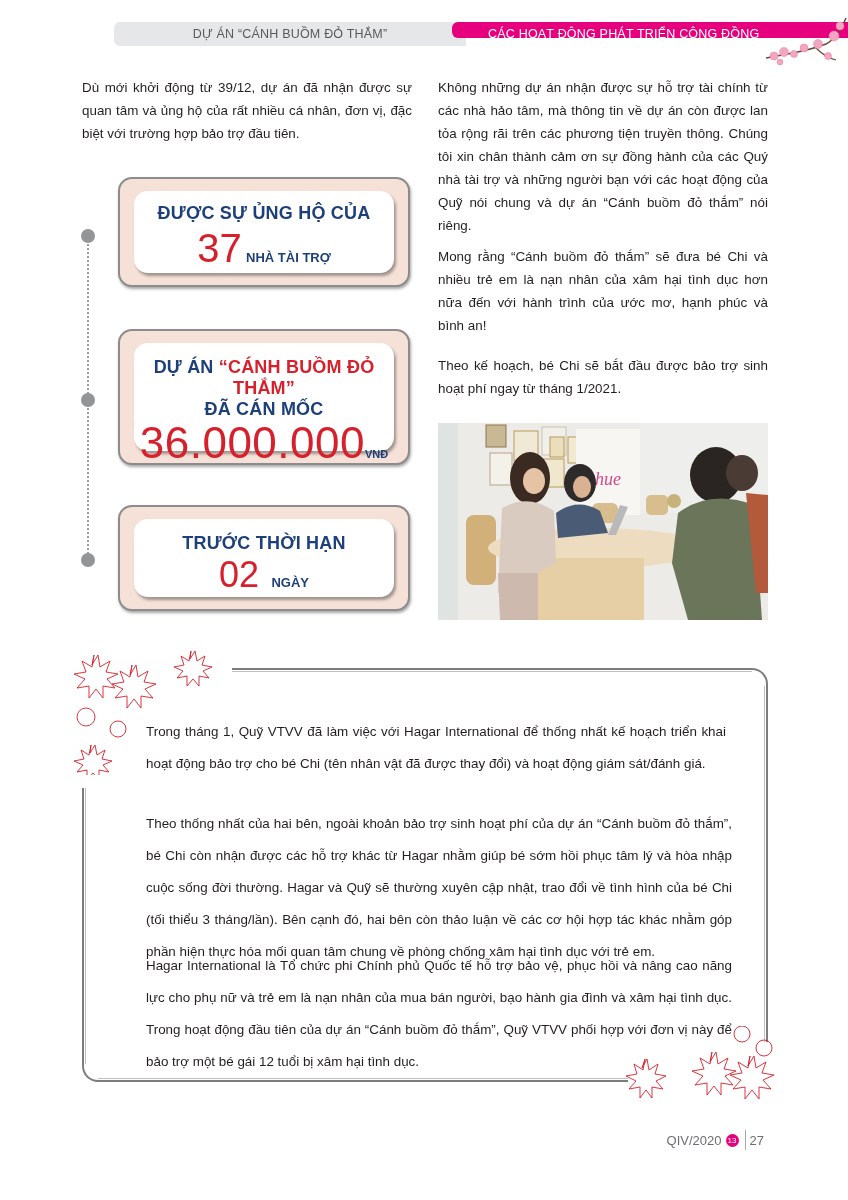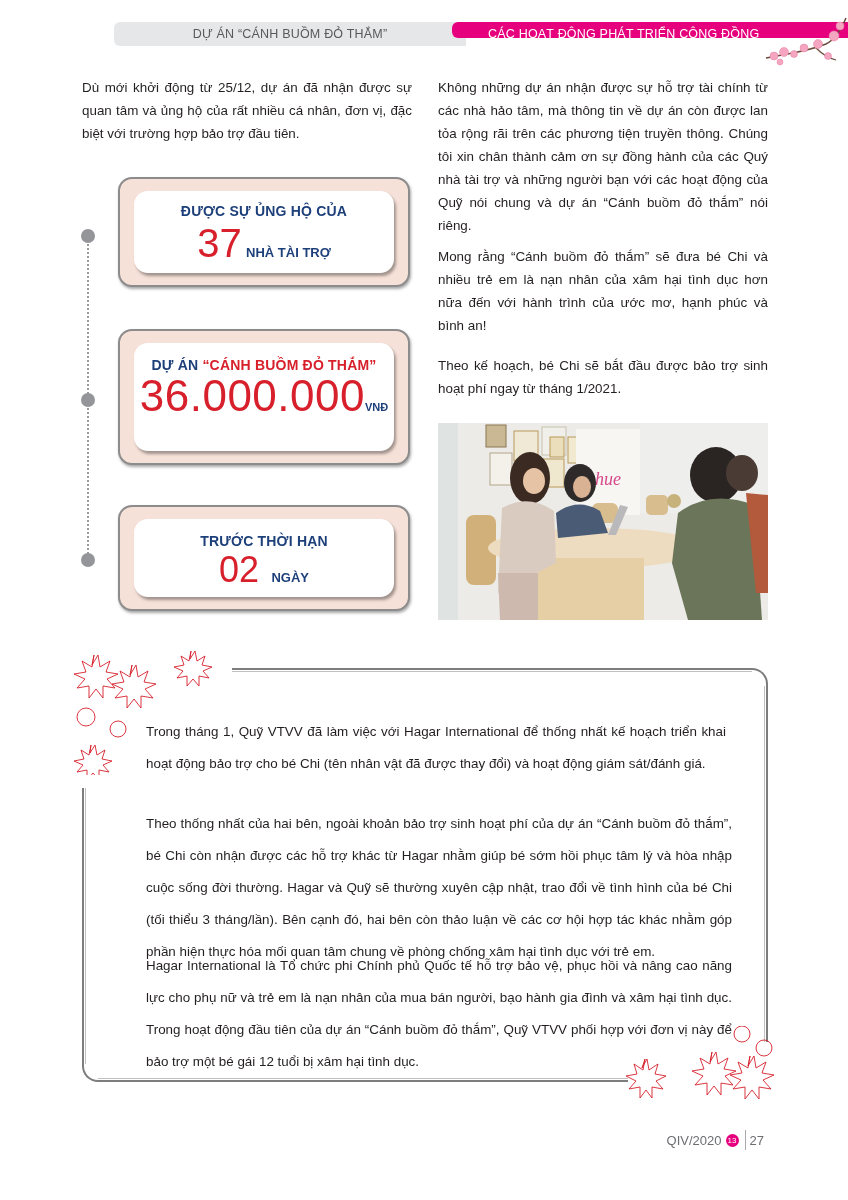--- a/index.html
+++ b/index.html
@@ -30,21 +30,21 @@
     position: absolute; left: 118px; width: 292px;
     background: #f6e1d8; border: 2px solid #8c8c8c; border-radius: 14px;
     box-shadow: 1px 2px 3px rgba(0,0,0,0.35);
   }
   .stat-inner {
     position: absolute; left: 14px; right: 14px; top: 12px; bottom: 12px;
     background: #ffffff; border-radius: 14px;
     box-shadow: 2px 3px 3px rgba(0,0,0,0.35);
     text-align: center; font-weight: bold;
   }
-  .stat-label { color: #1d3f7a; font-size: 14px; letter-spacing: 0.2px; }
+  .stat-label { color: #1d3f7a; font-size: 18px; letter-spacing: 0.2px; }
   .stat-red { color: #d7202b; }
   .stat-big { color: #d7202b; font-weight: normal; }
   .stat-unit { color: #1d3f7a; font-size: 13px; }
 
   .timeline { position: absolute; left: 87px; top: 232px; width: 2px; height: 330px;
     border-left: 2px dotted #9b9b9e; }
   .dot { position: absolute; left: 81px; width: 14px; height: 14px; border-radius: 50%; background: #939598; }
 
   .photo {
     position: absolute; left: 438px; top: 423px; width: 330px; height: 197px; overflow: hidden;
@@ -93,21 +93,21 @@
       <circle cx="38" cy="40" r="3.5"></circle>
     <circle cx="48" cy="34" r="4"></circle>
       <circle cx="62" cy="30" r="4.5"></circle>
       <circle cx="78" cy="22" r="5"></circle>
     <circle cx="84" cy="12" r="4"></circle>
       <circle cx="72" cy="42" r="3.5"></circle>
       <circle cx="24" cy="48" r="3"></circle>
   </g>
 </svg>
 
-<p class="para left-intro">Dù mới khởi động từ 25/12, dự án đã nhận được sự quan tâm và ủng hộ của rất nhiều cá nhân, đơn vị, đặc biệt với trường hợp bảo trợ đầu tiên.</p>
+<p class="para left-intro">Dù mới khởi động từ 39/12, dự án đã nhận được sự quan tâm và ủng hộ của rất nhiều cá nhân, đơn vị, đặc biệt với trường hợp bảo trợ đầu tiên.</p>
 
 <div class="timeline"></div>
 <div class="dot" style="top:229px;"></div>
 <div class="dot" style="top:393px;"></div>
 <div class="dot" style="top:553px;"></div>
 
 <div class="stat-outer" style="top:177px;height:110px;">
   <div class="stat-inner">
     <div class="stat-label" style="margin-top:12px;">ĐƯỢC SỰ ỦNG HỘ CỦA</div>
     <div style="margin-top:2px;">
@@ -115,20 +115,21 @@
       <span class="stat-unit">NHÀ TÀI TRỢ</span>
     </div>
   </div>
 </div>
 
 <div class="stat-outer" style="top:329px;height:136px;">
   <div class="stat-inner">
     <div class="stat-label" style="margin-top:14px;">
       <span>DỰ ÁN </span><span class="stat-red">“CÁNH BUỒM ĐỎ THẮM”</span>
     </div>
+    <div class="stat-label">ĐÃ CÁN MỐC</div>
     <div style="margin-top:-2px;">
       <span class="stat-big" style="font-size:44px;letter-spacing:0.5px;">36.000.000</span><span class="stat-unit" style="font-size:11px;">VNĐ</span>
     </div>
   </div>
 </div>
 
 <div class="stat-outer" style="top:505px;height:106px;">
   <div class="stat-inner">
     <div class="stat-label" style="margin-top:14px;">TRƯỚC THỜI HẠN</div>
     <div style="margin-top:0px;">

